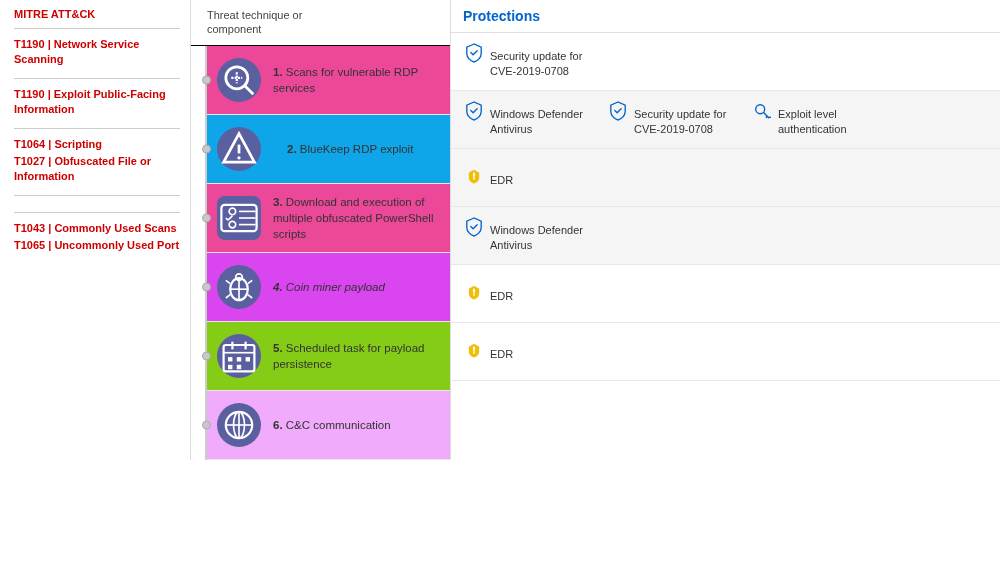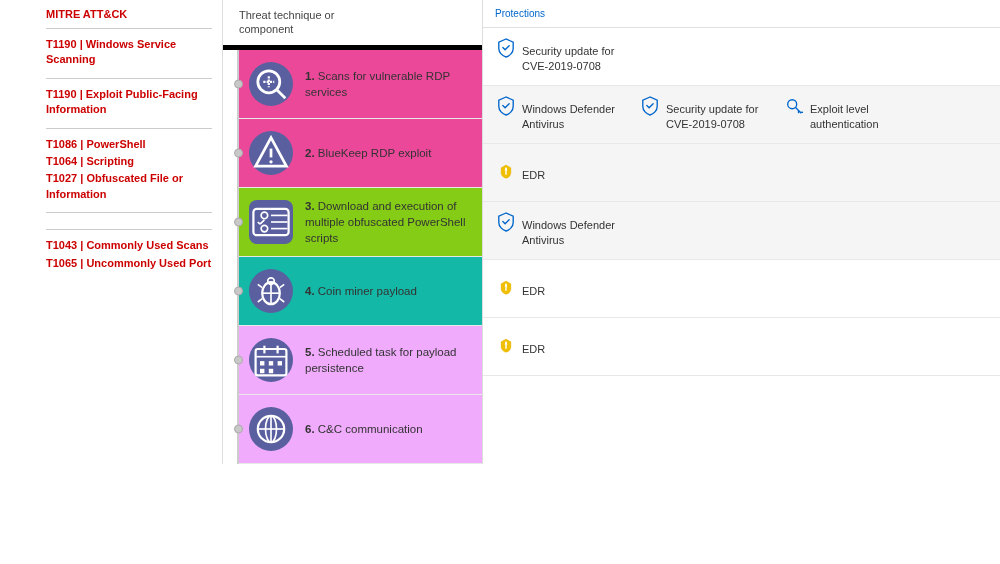--- a/index.html
+++ b/index.html
@@ -7,21 +7,20 @@
       font-family: 'Segoe UI', Arial, sans-serif;
       font-size: 12px;
       background: #fff;
       color: #333;
       width: 1000px;
       min-height: 564px;
     }
     .container {
       display: flex;
       width: 100%;
-      padding-left: 32px;
     }
     
     .mitre-col {
       width: 190px;
       min-width: 190px;
       padding: 8px 10px 8px 14px;
     }
     .mitre-header {
       font-size: 11px;
       font-weight: 700;
@@ -45,21 +44,21 @@
     .threat-col {
       width: 260px;
       min-width: 260px;
       border-left: 1px solid #ddd;
       padding: 0;
     }
     .threat-header {
       font-size: 11px;
       color: #444;
       padding: 8px 12px 8px 16px;
-      border-bottom: 5px solid #000000;
+      border-bottom: 1px solid #000000;
       font-weight: 400;
       line-height: 1.3;
     }
     .threat-row {
       display: flex;
       align-items: center;
       padding: 10px 10px 10px 8px;
       border-bottom: 1px solid #e8e8e8;
       background: #f5f5f5;
       position: relative;
@@ -93,25 +92,25 @@
       color: #333;
       line-height: 1.4;
     }
     
     .prot-col {
       flex: 1;
       border-left: 1px solid #ddd;
       padding: 0;
     }
     .prot-header {
-      font-size: 10px;
+      font-size: 14px;
       color: #0066cc;
       padding: 8px 12px;
       border-bottom: 1px solid #e0e0e0;
-      font-weight: 400;
+      font-weight: 700;
     }
     .prot-row {
       display: flex;
       align-items: center;
       flex-wrap: wrap;
       padding: 8px 12px;
       border-bottom: 1px solid #e8e8e8;
       min-height: 58px;
       background: #fff;
     }
@@ -152,27 +151,26 @@
 </head>
 <body>
 
 <div class="container">
 
   <div class="mitre-col">
     <div class="mitre-header">MITRE ATT&amp;CK</div>
 
     <div id="mitre-sections">
         <div class="mitre-section">
-          <span class="mitre-link">T1190 | Windows Service Scanning</span>
+          <span class="mitre-link">T1190 | Network Service Scanning</span>
         </div>
         <div class="mitre-section">
           <span class="mitre-link">T1190 | Exploit Public-Facing Information</span>
         </div>
         <div class="mitre-section">
-          <span class="mitre-link">T1086 | PowerShell</span>
           <span class="mitre-link">T1064 | Scripting</span>
           <span class="mitre-link">T1027 | Obfuscated File or Information</span>
         </div>
         <div class="mitre-section"></div>
         <div class="mitre-section">
           <span class="mitre-link">T1043 | Commonly Used Scans</span>
           <span class="mitre-link">T1065 | Uncommonly Used Port</span>
         </div>
       </div>
   </div>
@@ -189,70 +187,70 @@
       <svg viewBox="0 0 40 40" width="28" height="28" fill="none">
         <circle cx="18" cy="18" r="10" stroke="white" stroke-width="2.5" fill="none"></circle>
         <line x1="25" y1="25" x2="33" y2="33" stroke="white" stroke-width="2.5"></line>
         <line x1="13" y1="18" x2="23" y2="18" stroke="white" stroke-width="2" stroke-dasharray="2,1"></line>
         <line x1="18" y1="13" x2="18" y2="23" stroke="white" stroke-width="2" stroke-dasharray="2,1"></line>
       </svg>
     </div>
           </div>
           <div class="threat-text"><strong>1.</strong> Scans for vulnerable RDP services</div>
         </div>
-        <div class="threat-row" style="background: #ec4899;">
+        <div class="threat-row" style="background: #0ea5e9; gap: 14px;">
           <div class="dot"></div>
           <div class="threat-icon">
             <div class="icon-circle medium">
       <svg viewBox="0 0 40 40" width="28" height="28" fill="none">
         <polygon points="20,6 34,32 6,32" stroke="white" stroke-width="2.5" fill="none"></polygon>
         <line x1="20" y1="16" x2="20" y2="24" stroke="white" stroke-width="2.5"></line>
         <circle cx="20" cy="28" r="1.5" fill="white"></circle>
       </svg>
     </div>
           </div>
           <div class="threat-text"><strong>2.</strong> BlueKeep RDP exploit</div>
         </div>
-        <div class="threat-row" style="background: #84cc16;">
+        <div class="threat-row" style="background: #ec4899;">
           <div class="dot"></div>
           <div class="threat-icon">
             <div style="border-radius:8px; background:#5a5fa0; display:flex; align-items:center; justify-content:center; width:44px; height:44px;">
       <svg viewBox="0 0 40 40" width="30" height="30" fill="none">
         <rect x="4" y="8" width="32" height="24" rx="3" stroke="white" stroke-width="2" fill="none"></rect>
         <circle cx="14" cy="14" r="3" stroke="white" stroke-width="1.5" fill="none"></circle>
         <circle cx="14" cy="26" r="3" stroke="white" stroke-width="1.5" fill="none"></circle>
         <line x1="20" y1="14" x2="35" y2="14" stroke="white" stroke-width="1.5"></line>
         <line x1="20" y1="20" x2="35" y2="20" stroke="white" stroke-width="1.5"></line>
         <line x1="20" y1="26" x2="35" y2="26" stroke="white" stroke-width="1.5"></line>
         <line x1="8" y1="20" x2="10" y2="22" stroke="white" stroke-width="1.5"></line>
         <line x1="10" y1="22" x2="14" y2="18" stroke="white" stroke-width="1.5"></line>
       </svg>
     </div>
           </div>
           <div class="threat-text"><strong>3.</strong> Download and execution of multiple obfuscated PowerShell scripts</div>
         </div>
-        <div class="threat-row" style="background: #14b8a6;">
+        <div class="threat-row" style="background: #d946ef; font-style: italic;">
           <div class="dot"></div>
           <div class="threat-icon">
             <div class="icon-circle medium">
       <svg viewBox="0 0 40 40" width="28" height="28" fill="none">
         <ellipse cx="20" cy="22" rx="8" ry="10" stroke="white" stroke-width="2" fill="none"></ellipse>
         <line x1="20" y1="12" x2="20" y2="32" stroke="white" stroke-width="1.5"></line>
         <line x1="12" y1="22" x2="28" y2="22" stroke="white" stroke-width="1.5"></line>
         <line x1="12" y1="17" x2="8" y2="14" stroke="white" stroke-width="1.5"></line>
         <line x1="28" y1="17" x2="32" y2="14" stroke="white" stroke-width="1.5"></line>
         <line x1="12" y1="27" x2="8" y2="30" stroke="white" stroke-width="1.5"></line>
         <line x1="28" y1="27" x2="32" y2="30" stroke="white" stroke-width="1.5"></line>
         <ellipse cx="20" cy="11" rx="3" ry="3" stroke="white" stroke-width="1.5" fill="none"></ellipse>
       </svg>
     </div>
           </div>
           <div class="threat-text"><strong>4.</strong> Coin miner payload</div>
         </div>
-        <div class="threat-row" style="background: #f0abfc; justify-content: flex-end;">
+        <div class="threat-row" style="background: #84cc16; justify-content: flex-end;">
           <div class="dot"></div>
           <div class="threat-icon">
             <div class="icon-circle medium">
       <svg viewBox="0 0 40 40" width="28" height="28" fill="none">
         <rect x="6" y="10" width="28" height="24" rx="2" stroke="white" stroke-width="2" fill="none"></rect>
         <line x1="6" y1="17" x2="34" y2="17" stroke="white" stroke-width="1.5"></line>
         <line x1="14" y1="7" x2="14" y2="14" stroke="white" stroke-width="2"></line>
         <line x1="26" y1="7" x2="26" y2="14" stroke="white" stroke-width="2"></line>
         <rect x="10" y="21" width="4" height="4" fill="white"></rect>
         <rect x="18" y="21" width="4" height="4" fill="white"></rect>

